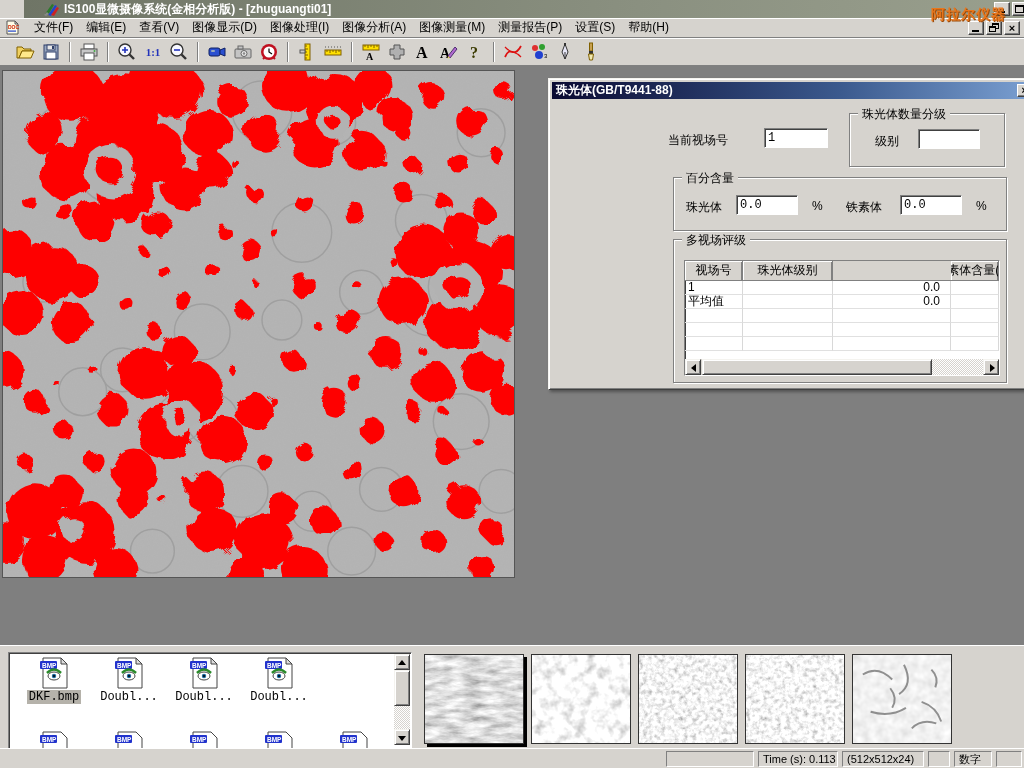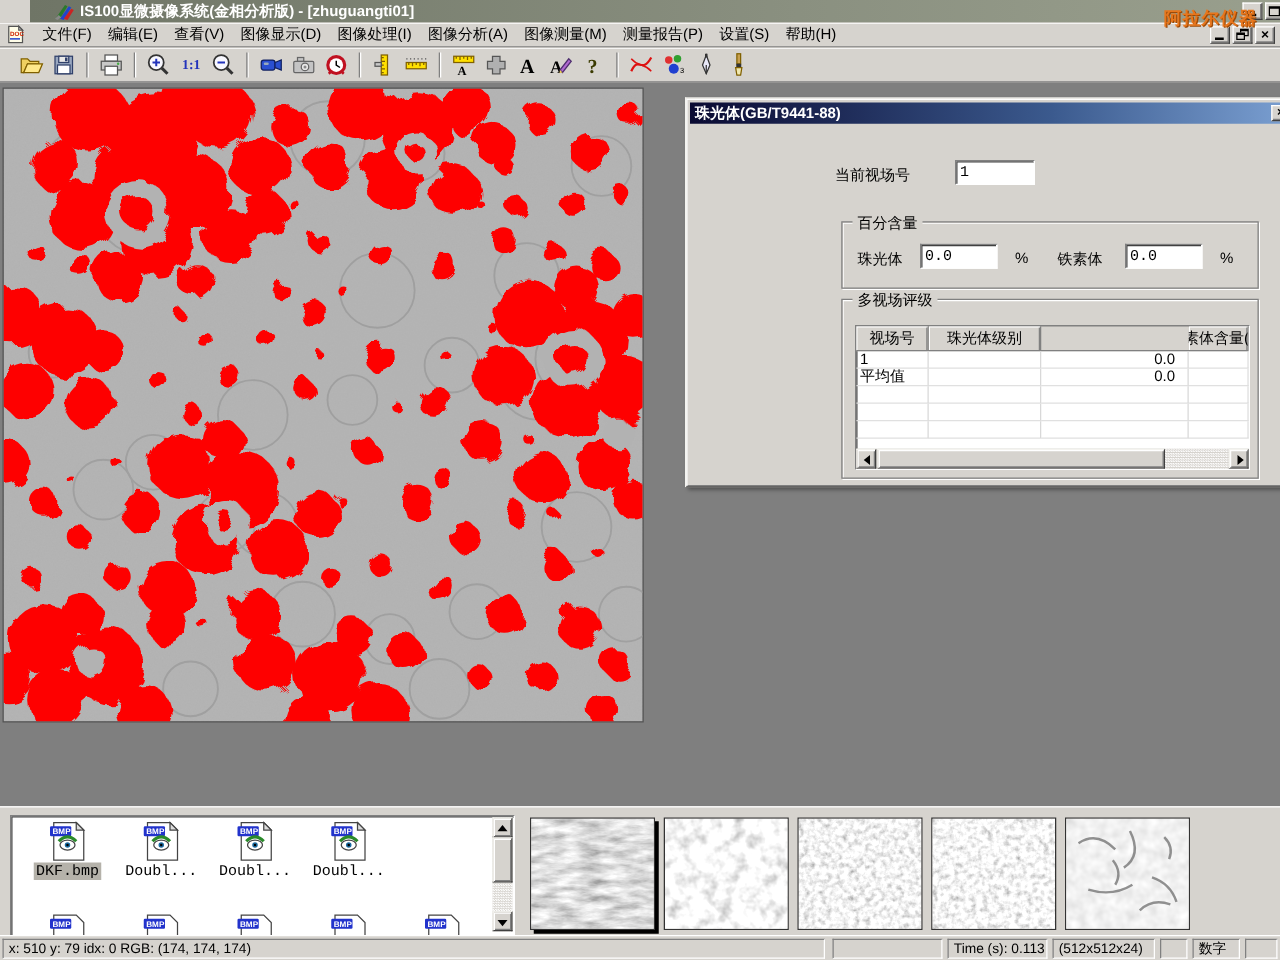--- a/index.html
+++ b/index.html
@@ -466,20 +466,25 @@
   <div class="dialog">
     <div class="dlg-title">
       <span>珠光体(GB/T9441-88)</span>
       <div class="dlg-close"><span>×</span></div>
     </div>
 
 
     <span class="dlg-label" style="left:119px; top:53px;">当前视场号</span>
     <input class="dlg-input" style="left: 215px; top: 49px; width: 64px;" value="1">
 
+    <div class="groupbox" style="left:300px; top:34px; width:156px; height:54px;">
+      <span class="legend">珠光体数量分级</span>
+      <span class="dlg-label" style="left:25px; top:19px;">级别</span>
+      <input class="dlg-input" style="left: 68px; top: 15px; width: 62px;" value="">
+    </div>
 
     <div class="groupbox" style="left:124px; top:98px; width:334px; height:54px;">
       <span class="legend">百分含量</span>
       <span class="dlg-label" style="left:12px; top:21px;">珠光体</span>
       <input class="dlg-input" style="left: 62px; top: 17px; width: 62px;" value="0.0">
       <span class="dlg-label" style="left:138px; top:21px;">%</span>
       <span class="dlg-label" style="left:172px; top:21px;">铁素体</span>
       <input class="dlg-input" style="left: 226px; top: 17px; width: 62px;" value="0.0">
       <span class="dlg-label" style="left:302px; top:21px;">%</span>
     </div>
@@ -694,20 +699,19 @@
           <path d="M18 58 q20 6 36 -4"></path>
           <path d="M60 75 q10 -10 25 -5"></path>
           <path d="M38 34 q8 10 2 20"></path>
           <path d="M80 15 q8 8 4 18"></path>
         </g>
   </svg>
     </div>
 </div>
 
 <div class="statusbar">
-  <div class="spanel" style="left:2px; width:658px;">x: 510 y: 79 idx: 0  RGB: (174, 174, 174)</div>
   <div class="spanel" style="left:666px; width:88px;"></div>
   <div class="spanel" style="left:758px; width:80px;">Time (s): 0.113</div>
   <div class="spanel" style="left:842px; width:82px;">(512x512x24)</div>
   <div class="spanel" style="left:928px; width:22px;"></div>
   <div class="spanel" style="left:954px; width:38px;">数字</div>
   <div class="spanel" style="left:996px; width:26px;"></div>
 </div>
 
 </body></html>

